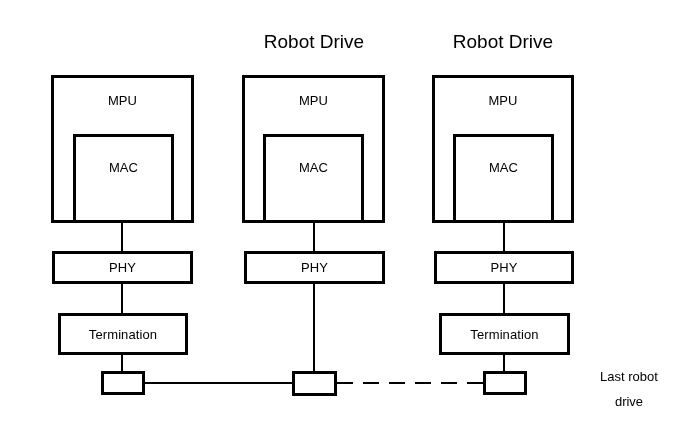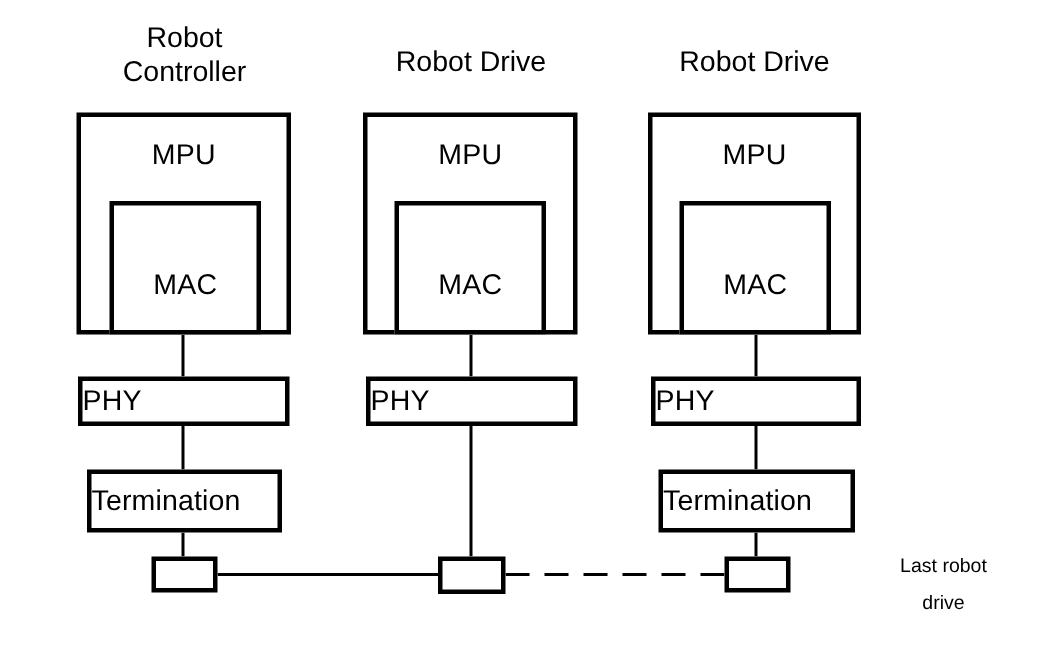--- a/index.html
+++ b/index.html
@@ -26,35 +26,36 @@
     width: 696px;
     height: 438px;
   }
   .node-box {
     position: absolute;
     box-sizing: border-box;
     border: 3px solid #000000;
     background: #ffffff;
     display: flex;
     align-items: center;
+    justify-content: center;
   }
   .node-box.mpu {
     align-items: flex-start;
     justify-content: center;
   }
   .node-box.mac {
-    align-items: center;
+    align-items: flex-start;
     justify-content: center;
     border-bottom-width: 3px;
   }
   .node-box.connector {
     border-width: 3px;
   }
   .box-label {
-    font-size: 19px;
+    font-size: 13px;
     line-height: 1;
     letter-spacing: 0.1px;
     color: #000000;
     white-space: nowrap;
     user-select: none;
   }
   .mpu .box-label {
     margin-top: 16px;
   }
   .mac .box-label {
@@ -92,22 +93,20 @@
         <line x1="314" y1="223" x2="314" y2="251" stroke="#000000" stroke-width="2"></line>
         <line x1="314" y1="284" x2="314" y2="371" stroke="#000000" stroke-width="2"></line>
         <line x1="504" y1="223" x2="504" y2="251" stroke="#000000" stroke-width="2"></line>
         <line x1="504" y1="284" x2="504" y2="313" stroke="#000000" stroke-width="2"></line>
         <line x1="504" y1="355" x2="504" y2="371" stroke="#000000" stroke-width="2"></line>
         <line x1="145" y1="383" x2="292" y2="383" stroke="#000000" stroke-width="2"></line>
         <line x1="337" y1="383" x2="483" y2="383" stroke="#000000" stroke-width="2" stroke-dasharray="16 10"></line>
       </g>
   </svg>
 
-  <div class="column-title" style="left: 52px; top: 14px; width: 142px; height: 50px;">Robot
-Controller</div>
   <div class="column-title" style="left: 243px; top: 30px; width: 142px; height: 26px;">Robot Drive</div>
   <div class="column-title" style="left: 432px; top: 30px; width: 142px; height: 26px;">Robot Drive</div>
 
   <div class="node-box mpu" style="left: 51px; top: 75px; width: 143px; height: 148px;">
     <span class="box-label">MPU</span>
   </div>
   <div class="node-box mac" style="left: 73px; top: 134px; width: 101px; height: 89px;">
     <span class="box-label">MAC</span>
   </div>
   <div class="node-box phy" style="left: 52px; top: 251px; width: 141px; height: 33px;">

